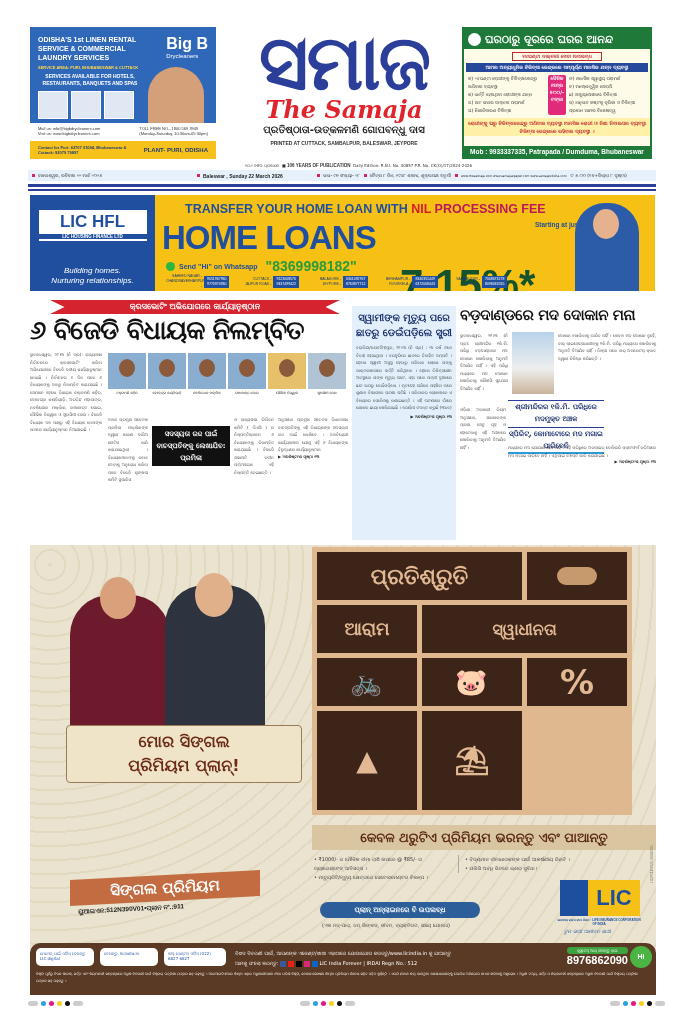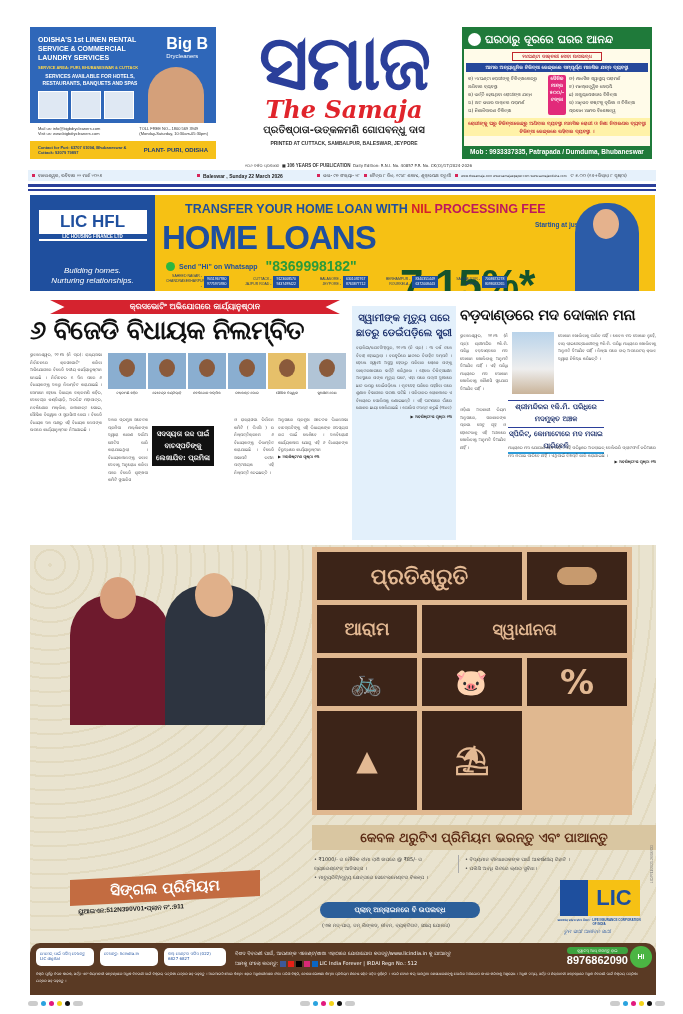--- a/index.html
+++ b/index.html
@@ -69,21 +69,21 @@
   #kicker{position:absolute;left:20px;top:2px;width:290px;height:14px;background:#d5232f;color:#fff;font:bold 8px "DejaVu Sans",sans-serif;text-align:center;line-height:14px;clip-path:polygon(0 0,100% 0,95% 50%,100% 100%,0 100%,5% 50%);}
   #headline-main{position:absolute;left:0;top:17px;width:320px;font:bold 26px "DejaVu Sans",sans-serif;color:#111;letter-spacing:-1px;white-space:nowrap;}
   .body-text{font:4.2px "DejaVu Sans",sans-serif;color:#333;line-height:7.5px;text-align:justify;}
   #col1{position:absolute;left:0;top:53px;width:72px;}
   #photos{position:absolute;left:78px;top:55px;display:flex;gap:2px;}
   .photo{width:38px;height:44px;display:flex;flex-direction:column;}
   .photo .img{flex:1;background:#8aaed0;position:relative;}
   .photo .img:after{content:"";position:absolute;left:11px;top:6px;width:16px;height:18px;border-radius:50%;background:#8a5a3b;}
   .photo .cap{font:3.5px "DejaVu Sans",sans-serif;color:#222;height:8px;line-height:8px;text-align:center;white-space:nowrap;overflow:hidden;}
   #col2{position:absolute;left:78px;top:118px;width:40px;}
-  #quote-box{position:absolute;left:122px;top:128px;width:62px;height:40px;background:#111;color:#fff;font:bold 7px "DejaVu Sans",sans-serif;text-align:center;line-height:12px;padding-top:2px;}
+  #quote-box{position:absolute;left:122px;top:128px;width:78px;height:40px;background:#111;color:#fff;font:bold 7px "DejaVu Sans",sans-serif;text-align:center;line-height:12px;padding-top:2px;}
   #col3{position:absolute;left:204px;top:118px;width:40px;}
   #col4{position:absolute;left:248px;top:118px;width:70px;}
   .cont{font:bold 4px "DejaVu Sans",sans-serif;color:#222;}
   #news-mid{left:352px;top:306px;width:104px;height:234px;background:#e3f0fb;padding:4px;}
   #news-mid .hl{font:bold 10px "DejaVu Sans",sans-serif;color:#1b2f6b;text-align:center;line-height:15px;}
   #news-mid .body-text{margin-top:4px;}
   #news-right{left:460px;top:306px;width:196px;height:234px;}
   #news-right .hl{font:bold 15px "DejaVu Sans",sans-serif;color:#111;white-space:nowrap;letter-spacing:-0.5px;}
   #temple{position:absolute;left:52px;top:26px;width:42px;height:62px;background:linear-gradient(#b9d3ea,#eee 60%,#c9b49a);}
   #news-right .c1{position:absolute;left:0;top:26px;width:48px;}
@@ -359,20 +359,24 @@
 <div id="ad-lic" class="abs">
   <div class="pattern"></div>
   <div class="couple">
     <div class="woman">
         <div class="f"></div>
       </div>
     <div class="man">
         <div class="f"></div>
       </div>
   </div>
+  <div class="plan-box">
+      <div>ମୋର ସିଙ୍ଗଲ</div>
+      <div>ପ୍ରିମିୟମ ପ୍ଲାନ୍!</div>
+    </div>
   <div class="single">ସିଙ୍ଗଲ ପ୍ରିମିୟମ</div>
   <div class="uin">ୟୁଆଇଏନ:512N390V01•ପ୍ଲାନ ନଂ.:911</div>
 
   <div class="shelf">
     <div class="cell span2" style="font-size:22px;">ପ୍ରତିଶ୍ରୁତି</div>
     <div class="cell">
         <span style="display:inline-block;width:40px;height:18px;border-radius:9px;background:#c79a6e;"></span>
       </div>
     <div class="cell">ଆରାମ</div>
     <div class="cell span2" style="font-size:16px;">ସ୍ୱାଧୀନତା</div>

